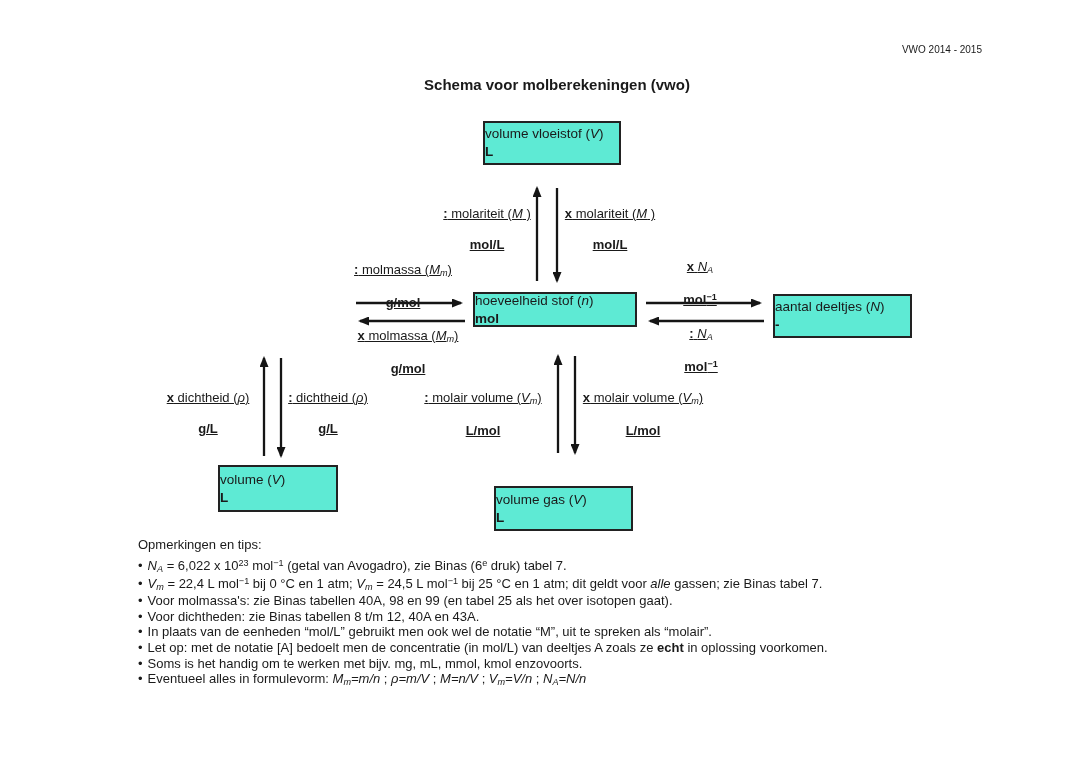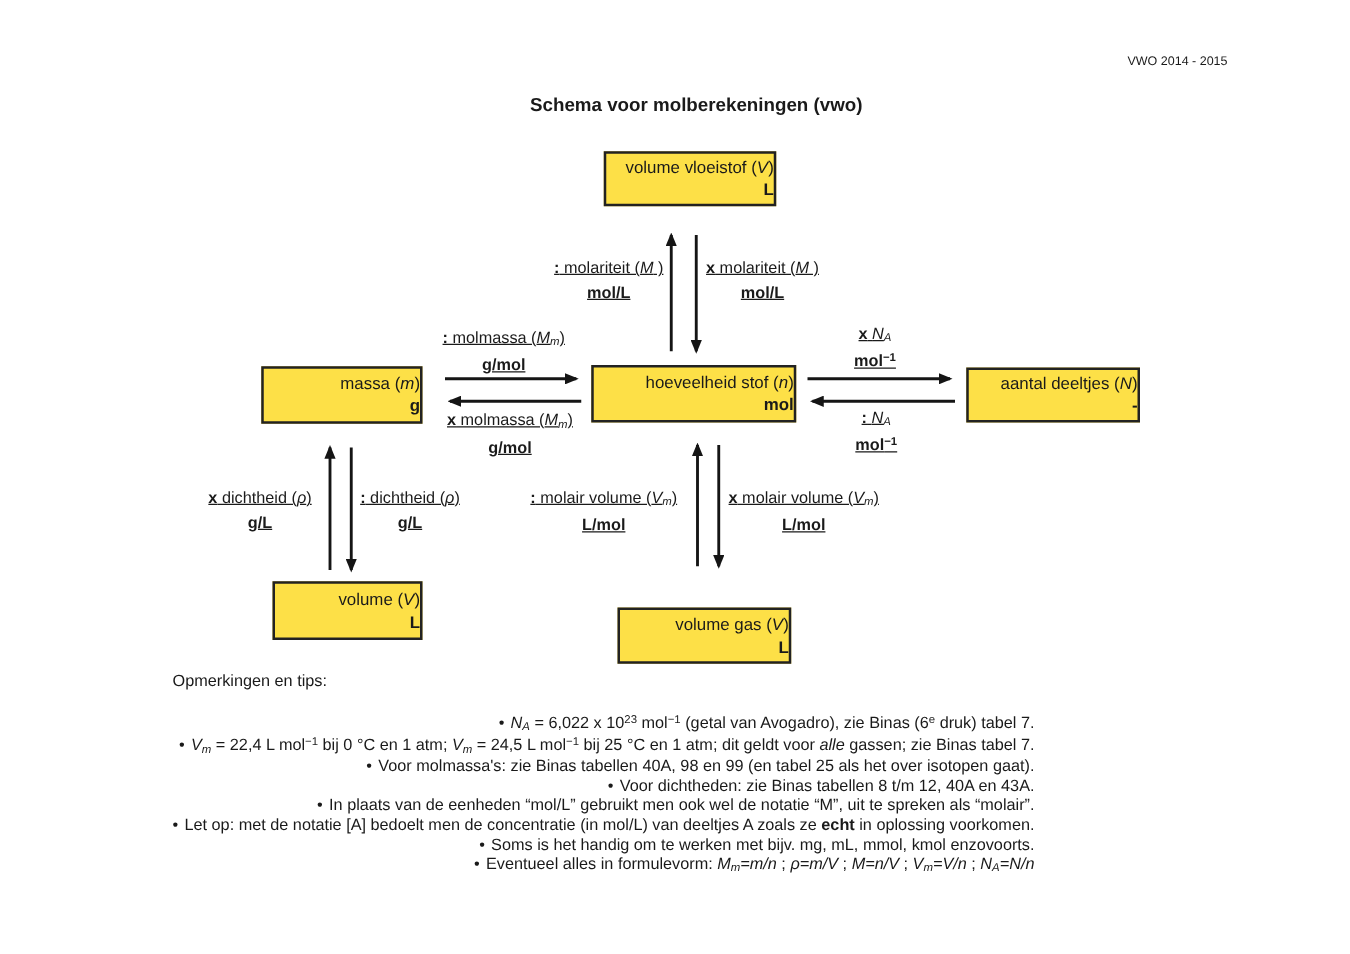--- a/index.html
+++ b/index.html
@@ -3,30 +3,30 @@
 <meta charset="utf-8">
 <style>
   html,body{margin:0;padding:0;background:#fff;}
   .page{position:relative;width:1080px;height:763px;background:#ffffff;
         font-family:"Liberation Sans",sans-serif;color:#1a1a1a;overflow:hidden;}
   .doc-code{position:absolute;top:44px;right:98px;font-size:10px;}
   .page-title{position:absolute;left:0;top:59px;width:100%;text-align:center;
               font-size:15px;font-weight:700;margin:17px;}
   .arrows{position:absolute;left:0;top:0;pointer-events:none;}
   .arrows line{stroke:#151515;stroke-width:2.3;}
-  .box{position:absolute;border:2px solid #222;background:#fde047;
-       display:flex;flex-direction:column;align-items:flex-end;justify-content:center;
+  .box{position:absolute;border:2px solid #222;background:#5eead4;
+       display:flex;flex-direction:column;align-items:flex-start;justify-content:center;
        font-size:13.5px;line-height:1.3;text-align:center;box-sizing:border-box;}
   .box-unit{font-weight:700;}
   .elabel{position:absolute;transform:translateX(-50%);text-align:center;
           font-size:13px;line-height:15px;white-space:nowrap;text-decoration:underline;}
-  .elabel-unit{font-weight:700;margin-top:5px;}
+  .elabel-unit{font-weight:700;margin-top:16px;}
   .notes{position:absolute;left:138px;top:537px;font-size:13px;}
-  .notes-heading{margin-bottom:18px;}
-  .note-line{line-height:15.6px;white-space:nowrap;text-align:right;}
+  .notes-heading{margin-bottom:6px;}
+  .note-line{line-height:15.6px;white-space:nowrap;}
   .bullet{margin-right:5px;}
   .s-b{font-weight:700;}
   .s-i{font-style:italic;}
   .s-sup{font-size:0.7em;position:relative;top:-0.45em;}
   .s-isub{font-size:0.7em;position:relative;top:0.25em;font-style:italic;}
 </style>
 </head>
 <body>
 
 <div class="page">
@@ -50,26 +50,22 @@
     <line x1="281" y1="358" x2="281" y2="456" marker-end="url(#ah)"></line>
     <line x1="558" y1="453" x2="558" y2="356" marker-end="url(#ah)"></line>
     <line x1="575" y1="356" x2="575" y2="453" marker-end="url(#ah)"></line>
   </svg>
 
   <div class="box" style="left:483px;top:121px;width:138px;height:44px">
     <div class="box-line"><span>volume vloeistof (</span><span class="s-i">V</span><span>)</span></div>
     <div class="box-unit">L</div>
   </div>
 
-  <div class="box" style="left:209px;top:293px;width:129px;height:46px">
-    <div class="box-line"><span>massa (</span><span class="s-i">m</span><span>)</span></div>
-    <div class="box-unit">g</div>
-  </div>
 
-  <div class="box" style="left:473px;top:292px;width:164px;height:46px">
+  <div class="box" style="left:473px;top:292px;width:164px;height:35px">
     <div class="box-line"><span>hoeveelheid stof (</span><span class="s-i">n</span><span>)</span></div>
     <div class="box-unit">mol</div>
   </div>
 
   <div class="box" style="left:773px;top:294px;width:139px;height:44px">
     <div class="box-line"><span>aantal deeltjes (</span><span class="s-i">N</span><span>)</span></div>
     <div class="box-unit">-</div>
   </div>
 
   <div class="box" style="left:218px;top:465px;width:120px;height:47px">

